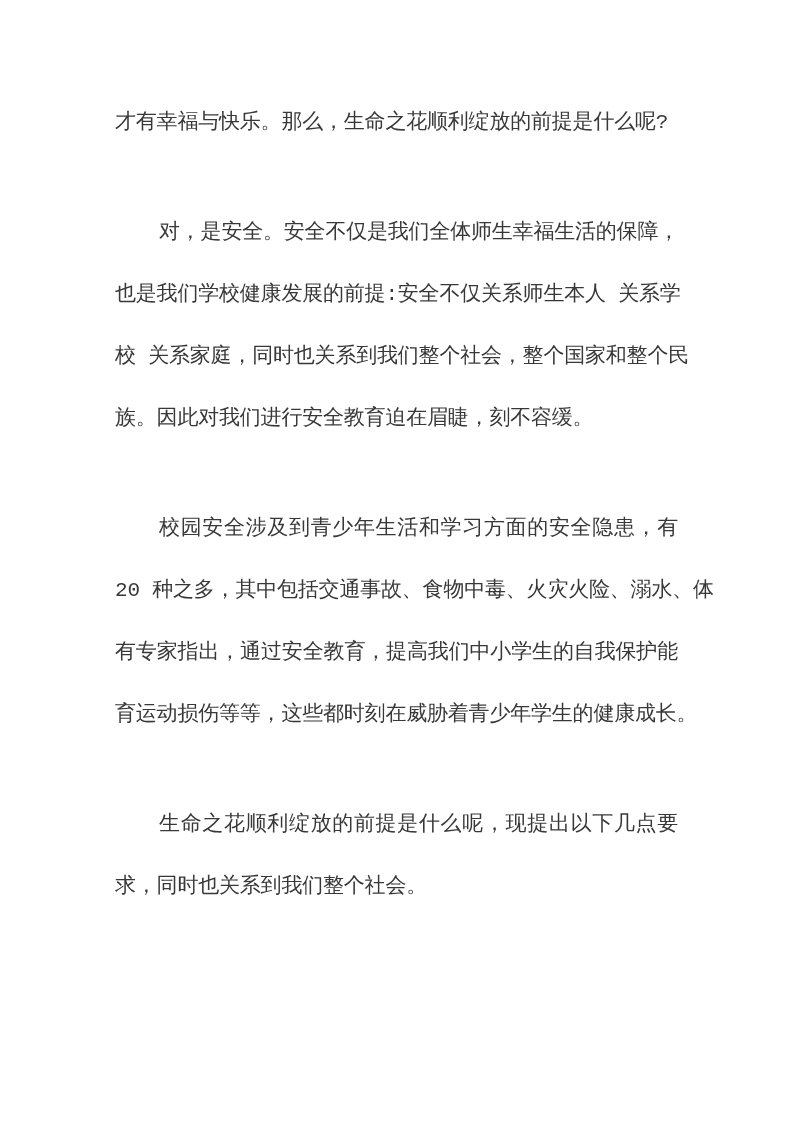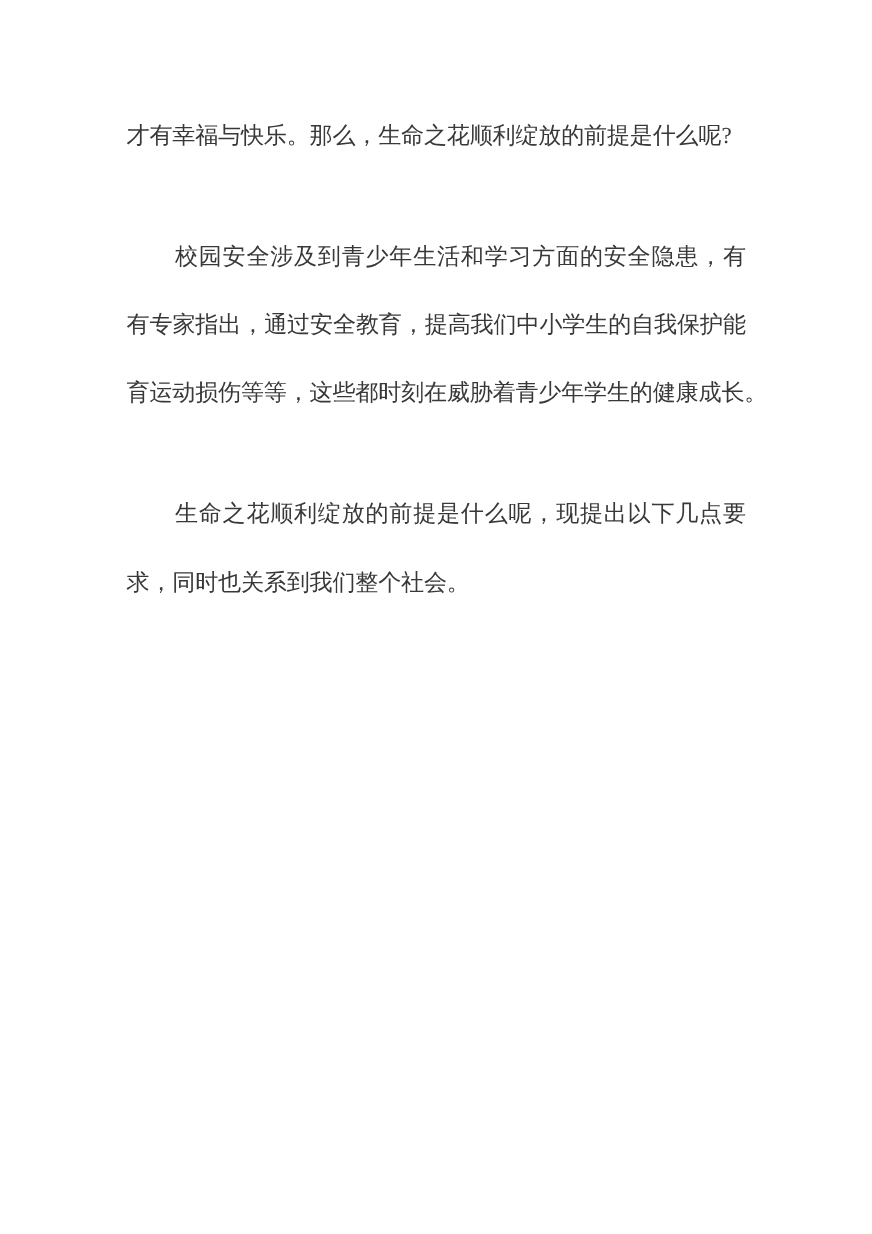--- a/index.html
+++ b/index.html
@@ -7,21 +7,21 @@
     padding: 0;
     background: #ffffff;
   }
   .page {
     position: relative;
     box-sizing: border-box;
     width: 793px;
     height: 1122px;
     background: #ffffff;
     overflow: hidden;
-    font-family: Liberation Serif, serif;
+    font-family: Liberation Mono, monospace;
   }
   .doc-body {
     position: absolute;
     left: 115px;
     top: 92px;
     width: 563px;
     color: #383838;
     font-size: 21px;
   }
   .para {
@@ -45,21 +45,28 @@
 </style>
 </head>
 <body>
 
 <div class="page">
   <div class="doc-body" style="color: rgb(56, 56, 56);">
       <div class="para">
         <div class="line">才有幸福与快乐。那么，生命之花顺利绽放的前提是什么呢?</div>
       </div>
       <div class="para">
+        <div class="line fill indent">对，是安全。安全不仅是我们全体师生幸福生活的保障，</div>
+        <div class="line fill">也是我们学校健康发展的前提:安全不仅关系师生本人 关系学</div>
+        <div class="line fill">校 关系家庭，同时也关系到我们整个社会，整个国家和整个民</div>
+        <div class="line">族。因此对我们进行安全教育迫在眉睫，刻不容缓。</div>
+      </div>
+      <div class="para">
         <div class="line fill indent">校园安全涉及到青少年生活和学习方面的安全隐患，有</div>
+        <div class="line fill">20 种之多，其中包括交通事故、食物中毒、火灾火险、溺水、体</div>
         <div class="line fill">有专家指出，通过安全教育，提高我们中小学生的自我保护能</div>
         <div class="line fill">育运动损伤等等，这些都时刻在威胁着青少年学生的健康成长。</div>
       </div>
       <div class="para">
         <div class="line fill indent">生命之花顺利绽放的前提是什么呢，现提出以下几点要</div>
         <div class="line">求，同时也关系到我们整个社会。</div>
       </div>
     </div>
 </div>
 

